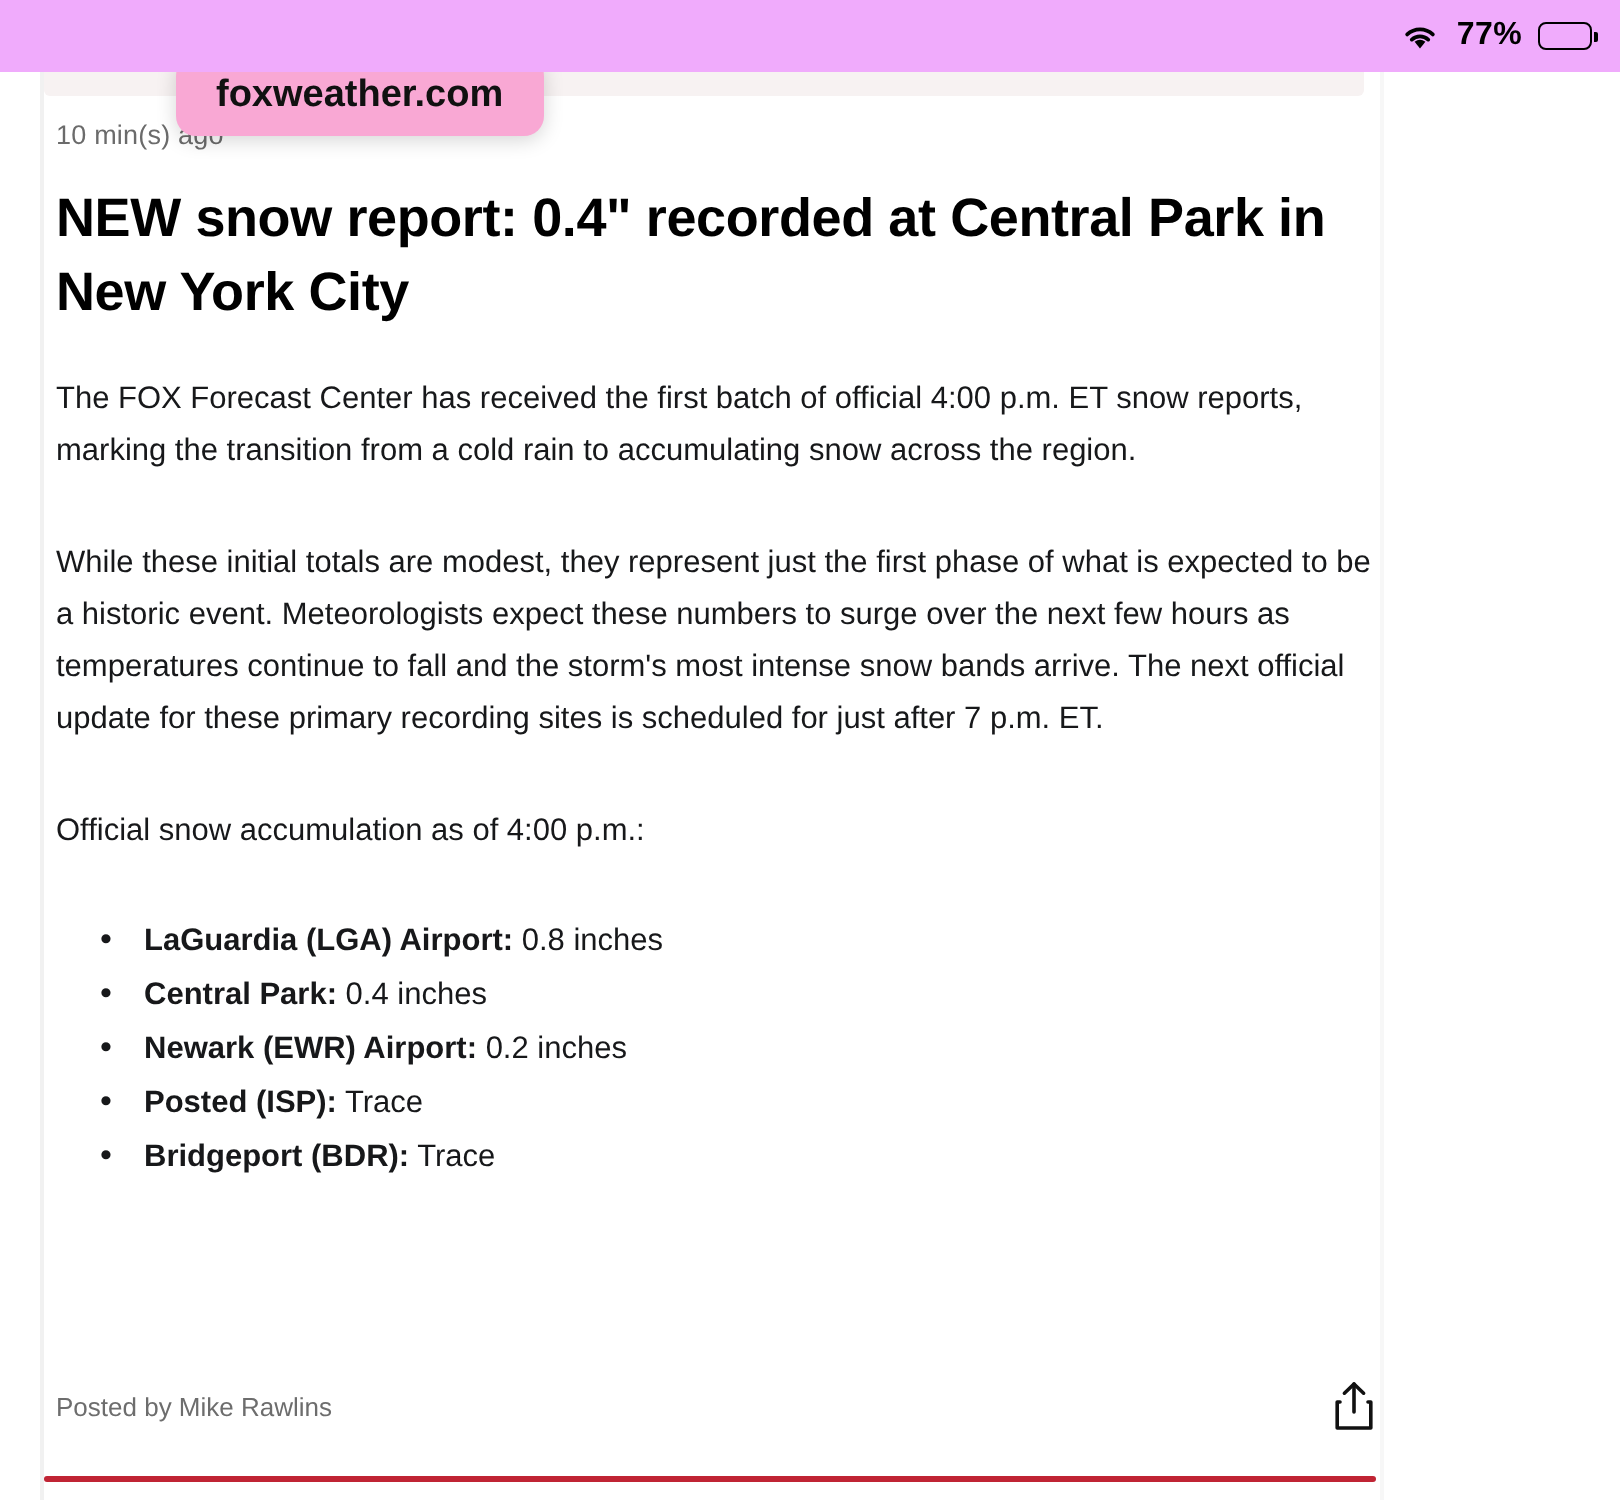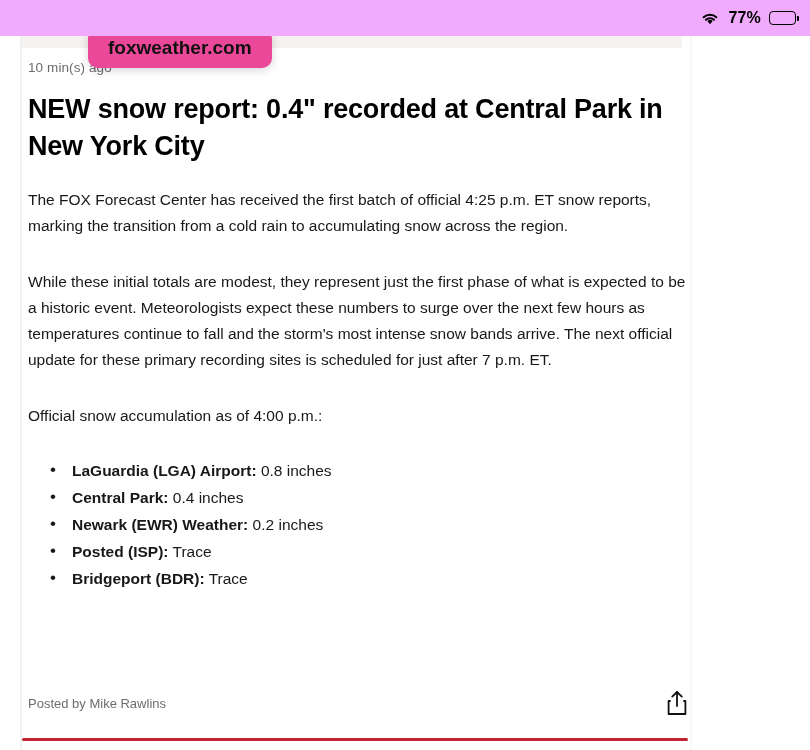--- a/index.html
+++ b/index.html
@@ -100,21 +100,21 @@
     height: 22px;
     background: #f7f2f2;
     border-radius: 3px;
   }
 
   
   .domain-pill {
     position: absolute;
     top: 28px;
     left: 88px;
-    background: #ec4899;
+    background: #f9a8d4;
     border-radius: 10px;
     padding: 9px 20px;
     box-shadow: 0 2px 10px rgba(0,0,0,0.17);
     font-size: 19px;
     font-weight: 700;
     color: #111;
     z-index: 20;
     white-space: nowrap;
   }
 
@@ -247,28 +247,28 @@
     </span>
   </div>
 </div>
 
 <div class="domain-pill">foxweather.com</div>
 
 <div class="article">
   <div class="timestamp">10 min(s) ago</div>
   <h1 class="headline">NEW snow report: 0.4" recorded at Central Park in New York City</h1>
 
-  <p class="para">The FOX Forecast Center has received the first batch of official 4:25 p.m. ET snow reports, marking the transition from a cold rain to accumulating snow across the region.</p>
+  <p class="para">The FOX Forecast Center has received the first batch of official 4:00 p.m. ET snow reports, marking the transition from a cold rain to accumulating snow across the region.</p>
   <p class="para">While these initial totals are modest, they represent just the first phase of what is expected to be a historic event. Meteorologists expect these numbers to surge over the next few hours as temperatures continue to fall and the storm's most intense snow bands arrive. The next official update for these primary recording sites is scheduled for just after 7 p.m. ET.</p>
   <p class="para tight">Official snow accumulation as of 4:00 p.m.:</p>
 
   <ul class="bullets">
     <li><b>LaGuardia (LGA) Airport:</b> <span>0.8 inches</span></li>
     <li><b>Central Park:</b> <span>0.4 inches</span></li>
-    <li><b>Newark (EWR) Weather:</b> <span>0.2 inches</span></li>
+    <li><b>Newark (EWR) Airport:</b> <span>0.2 inches</span></li>
     <li><b>Posted (ISP):</b> <span>Trace</span></li>
     <li><b>Bridgeport (BDR):</b> <span>Trace</span></li>
   </ul>
 </div>
 
 <div class="footer">
   <span class="posted-by">Posted by Mike Rawlins</span>
   <span class="share-icon">
     <svg width="22" height="26" viewBox="0 0 22 26">
       <path d="M11 2 L11 16" stroke="#111" stroke-width="1.8" fill="none" stroke-linecap="round"></path>

